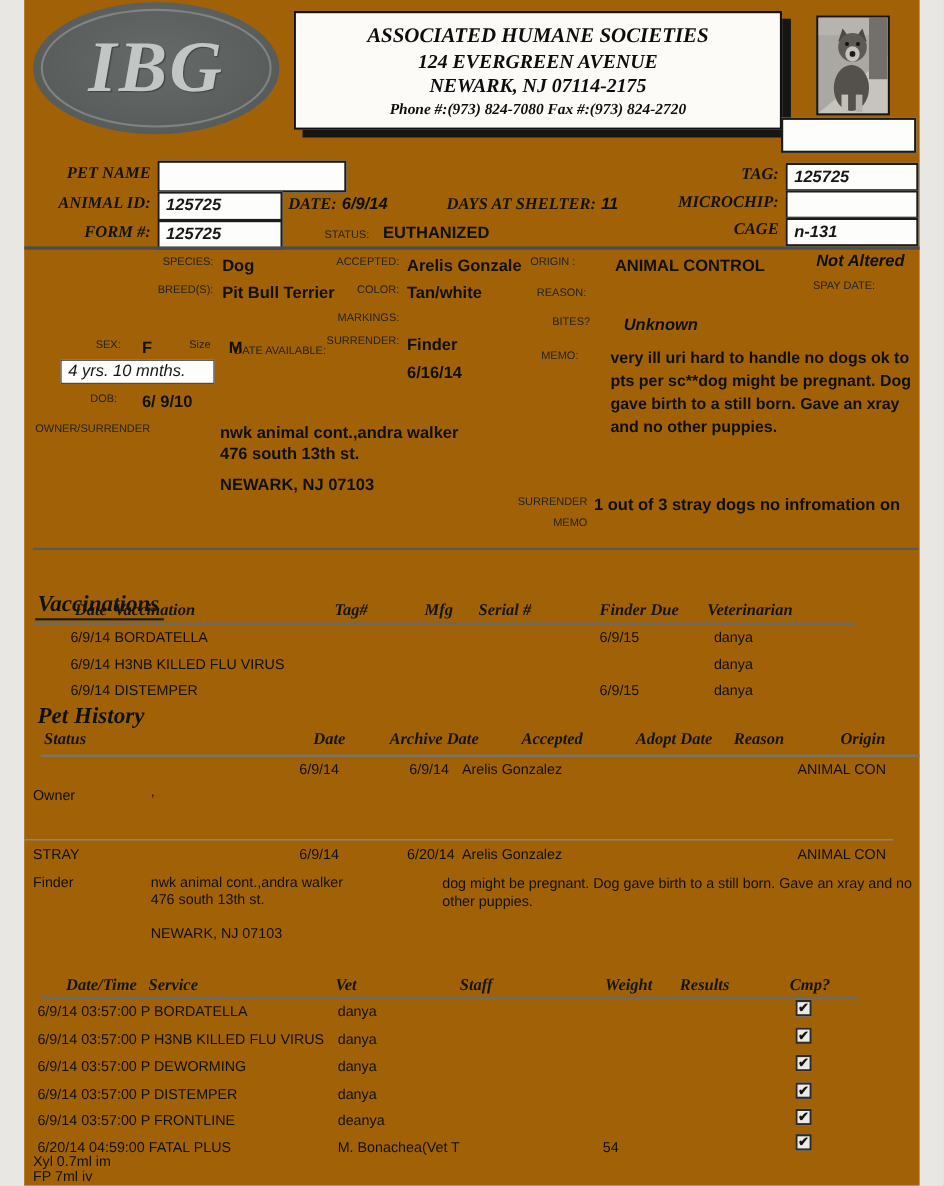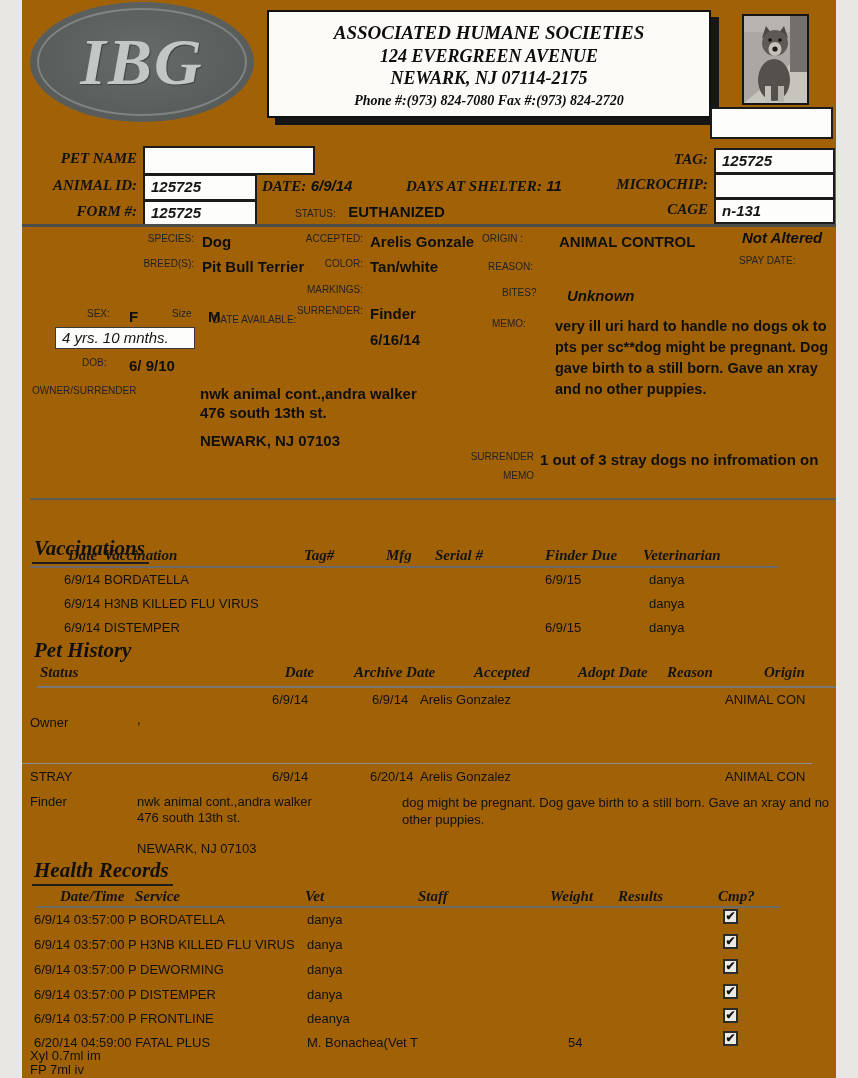--- a/index.html
+++ b/index.html
@@ -234,21 +234,20 @@
     <span class="abs td" style="left:348px;top:769px;">6/20/14</span>
     <span class="abs td" style="left:398px;top:769px;">Arelis Gonzalez</span>
     <span class="abs td" style="left:703px;top:769px;">ANIMAL CON</span>
     <span class="abs td" style="left:8px;top:794px;">Finder</span>
     <span class="abs td" style="left:115px;top:794px;">nwk animal cont.,andra walker</span>
     <span class="abs td" style="left:115px;top:810px;">476 south 13th st.</span>
     <span class="abs td" style="left:115px;top:841px;">NEWARK, NJ 07103</span>
     <span class="abs td" style="left:380px;top:794px;width:445px;white-space:normal;line-height:17px;">dog might be pregnant. Dog gave birth to a still born. Gave an xray and no other puppies.</span>
   </div>
 
-  <div class="abs sechead" style="left:10px;top:858px;">Health Records</div>
 
   <div class="abs th" style="left:38px;top:888px;">Date/Time</div>
   <div class="abs th" style="left:113px;top:888px;">Service</div>
   <div class="abs th" style="left:283px;top:888px;">Vet</div>
   <div class="abs th" style="left:396px;top:888px;">Staff</div>
   <div class="abs th" style="left:528px;top:888px;">Weight</div>
   <div class="abs th" style="left:596px;top:888px;">Results</div>
   <div class="abs th" style="left:696px;top:888px;">Cmp?</div>
   <div class="hline" style="left:15px;top:906px;width:743px;height:2px;background:#6a6a6a;"></div>
 
@@ -273,20 +272,20 @@
     <span class="cb" style="left:701px;top:984px;"><span>✔</span></span>
   </div>
   <div>
     <span class="abs td" style="left:12px;top:1011px;">6/9/14 03:57:00 P FRONTLINE</span>
     <span class="abs td" style="left:285px;top:1011px;">deanya</span>
     <span class="cb" style="left:701px;top:1008px;"><span>✔</span></span>
   </div>
   <div>
     <span class="abs td" style="left:12px;top:1035px;">6/20/14 04:59:00  FATAL PLUS</span>
     <span class="abs td" style="left:285px;top:1035px;">M. Bonachea(Vet T</span>
-    <span class="abs td" style="left:546px;top:1035px;">54</span>
+    <span class="abs td" style="left:526px;top:1035px;">54</span>
     <span class="cb" style="left:701px;top:1031px;"><span>✔</span></span>
   </div>
 
   <div class="abs td" style="left:8px;top:1048px;">Xyl 0.7ml im</div>
   <div class="abs td" style="left:8px;top:1062px;">FP 7ml iv</div>
 
 </div>
 
 </body></html>

